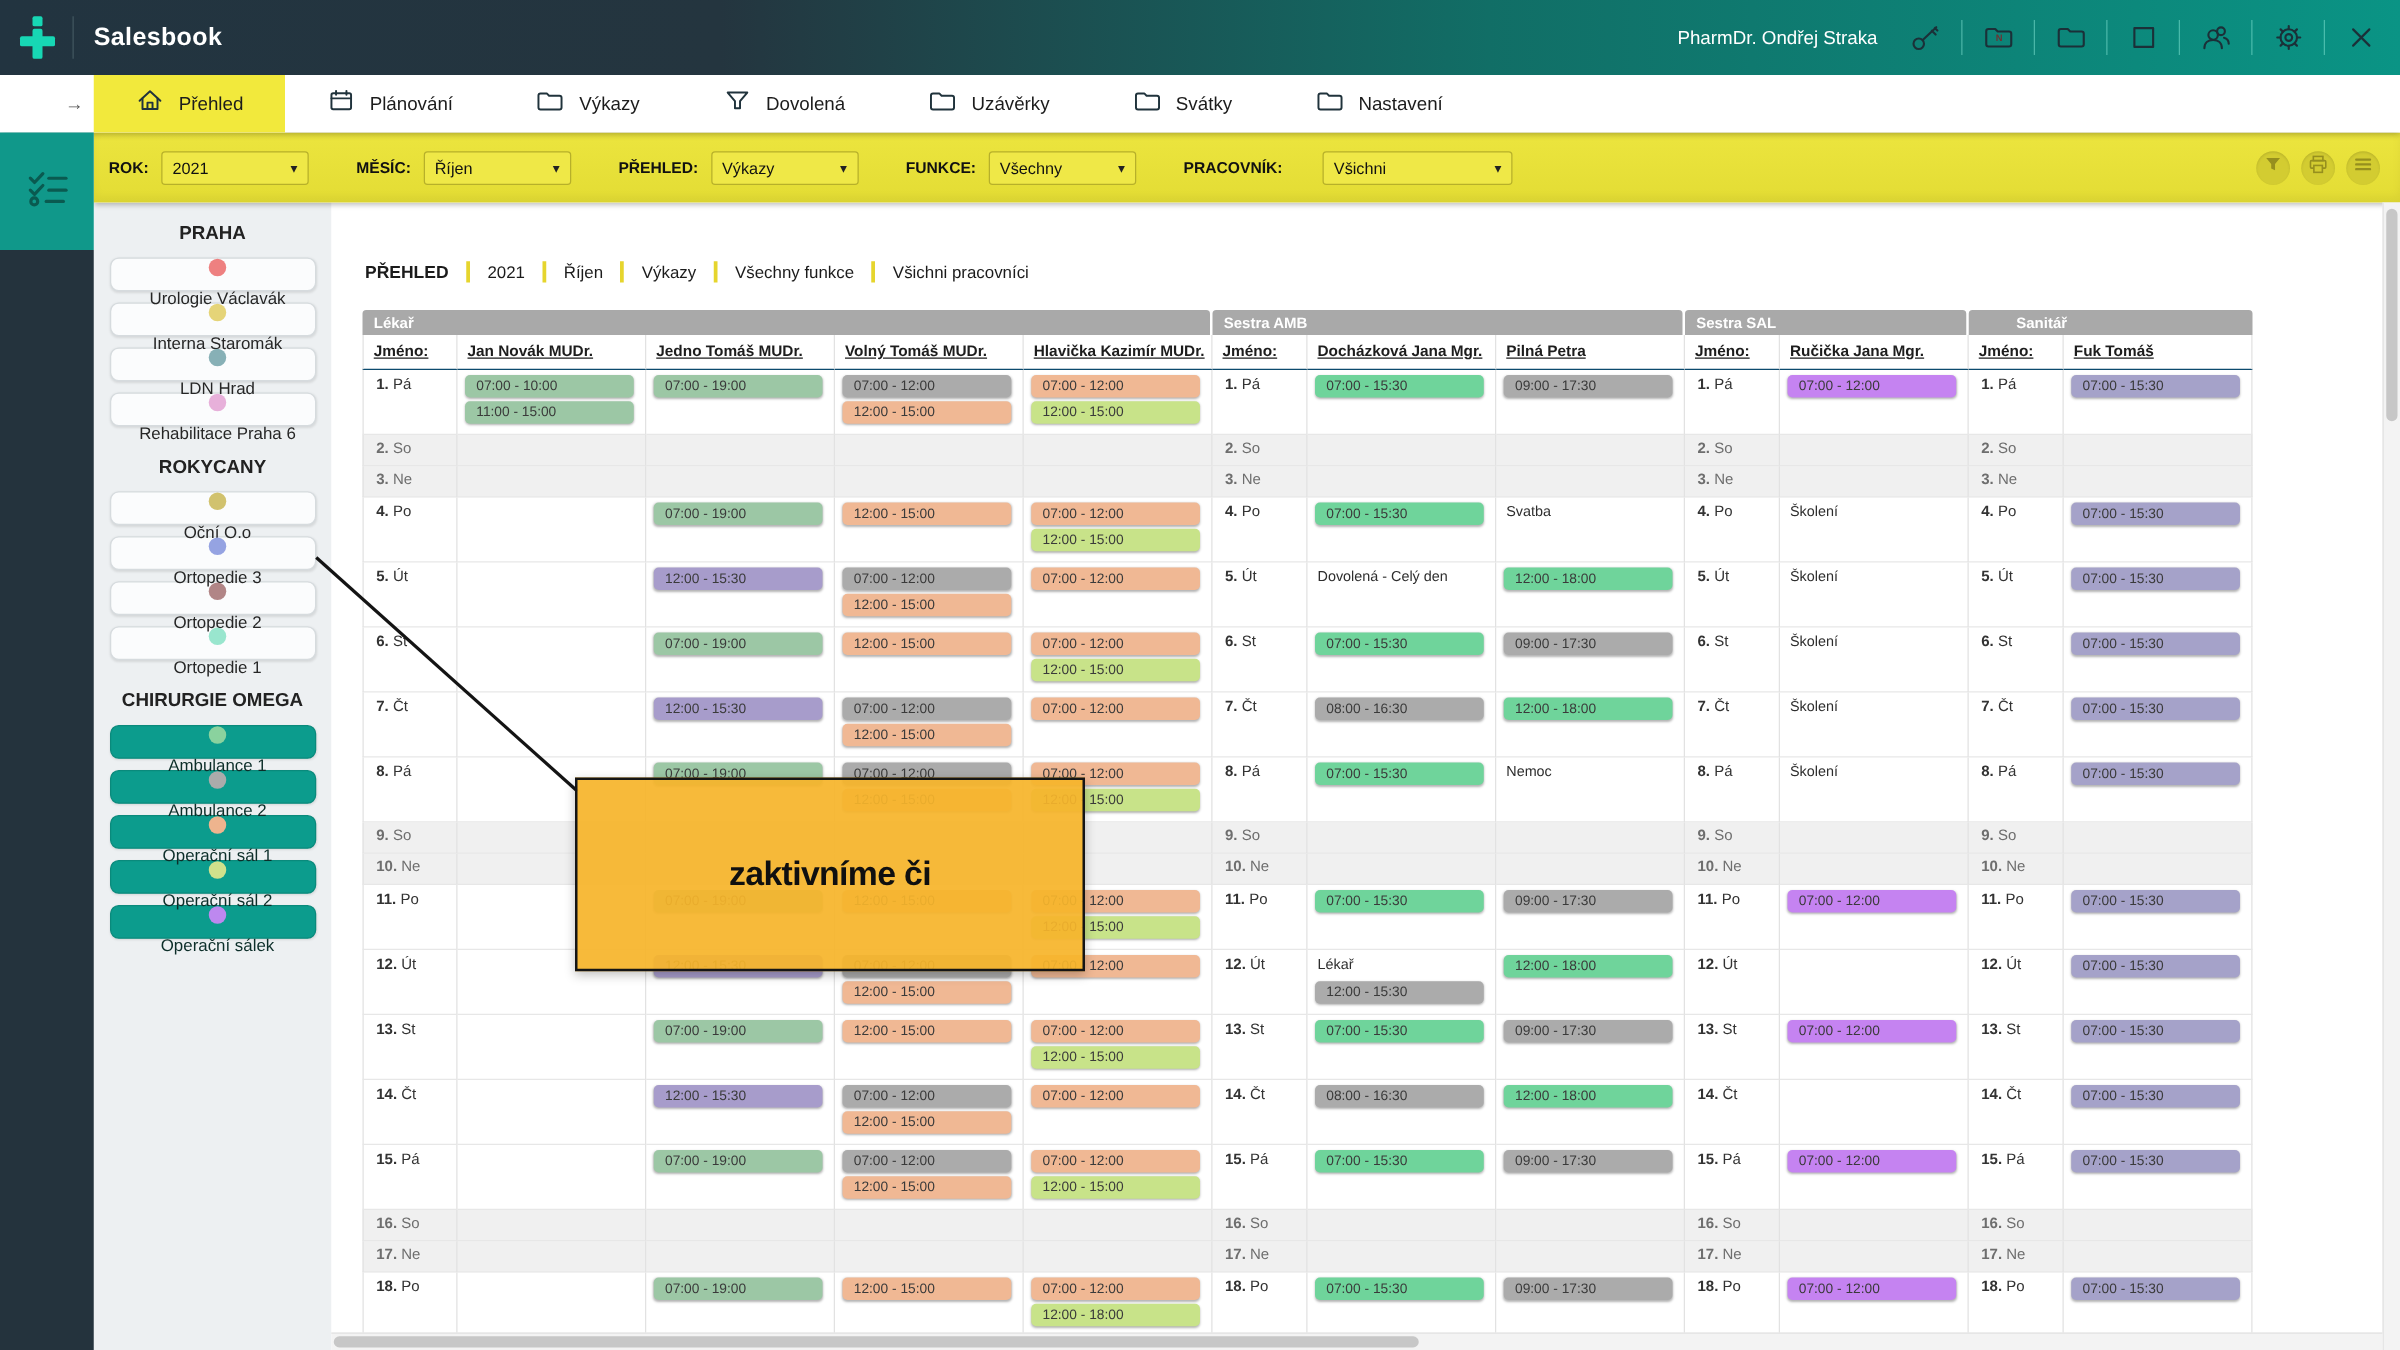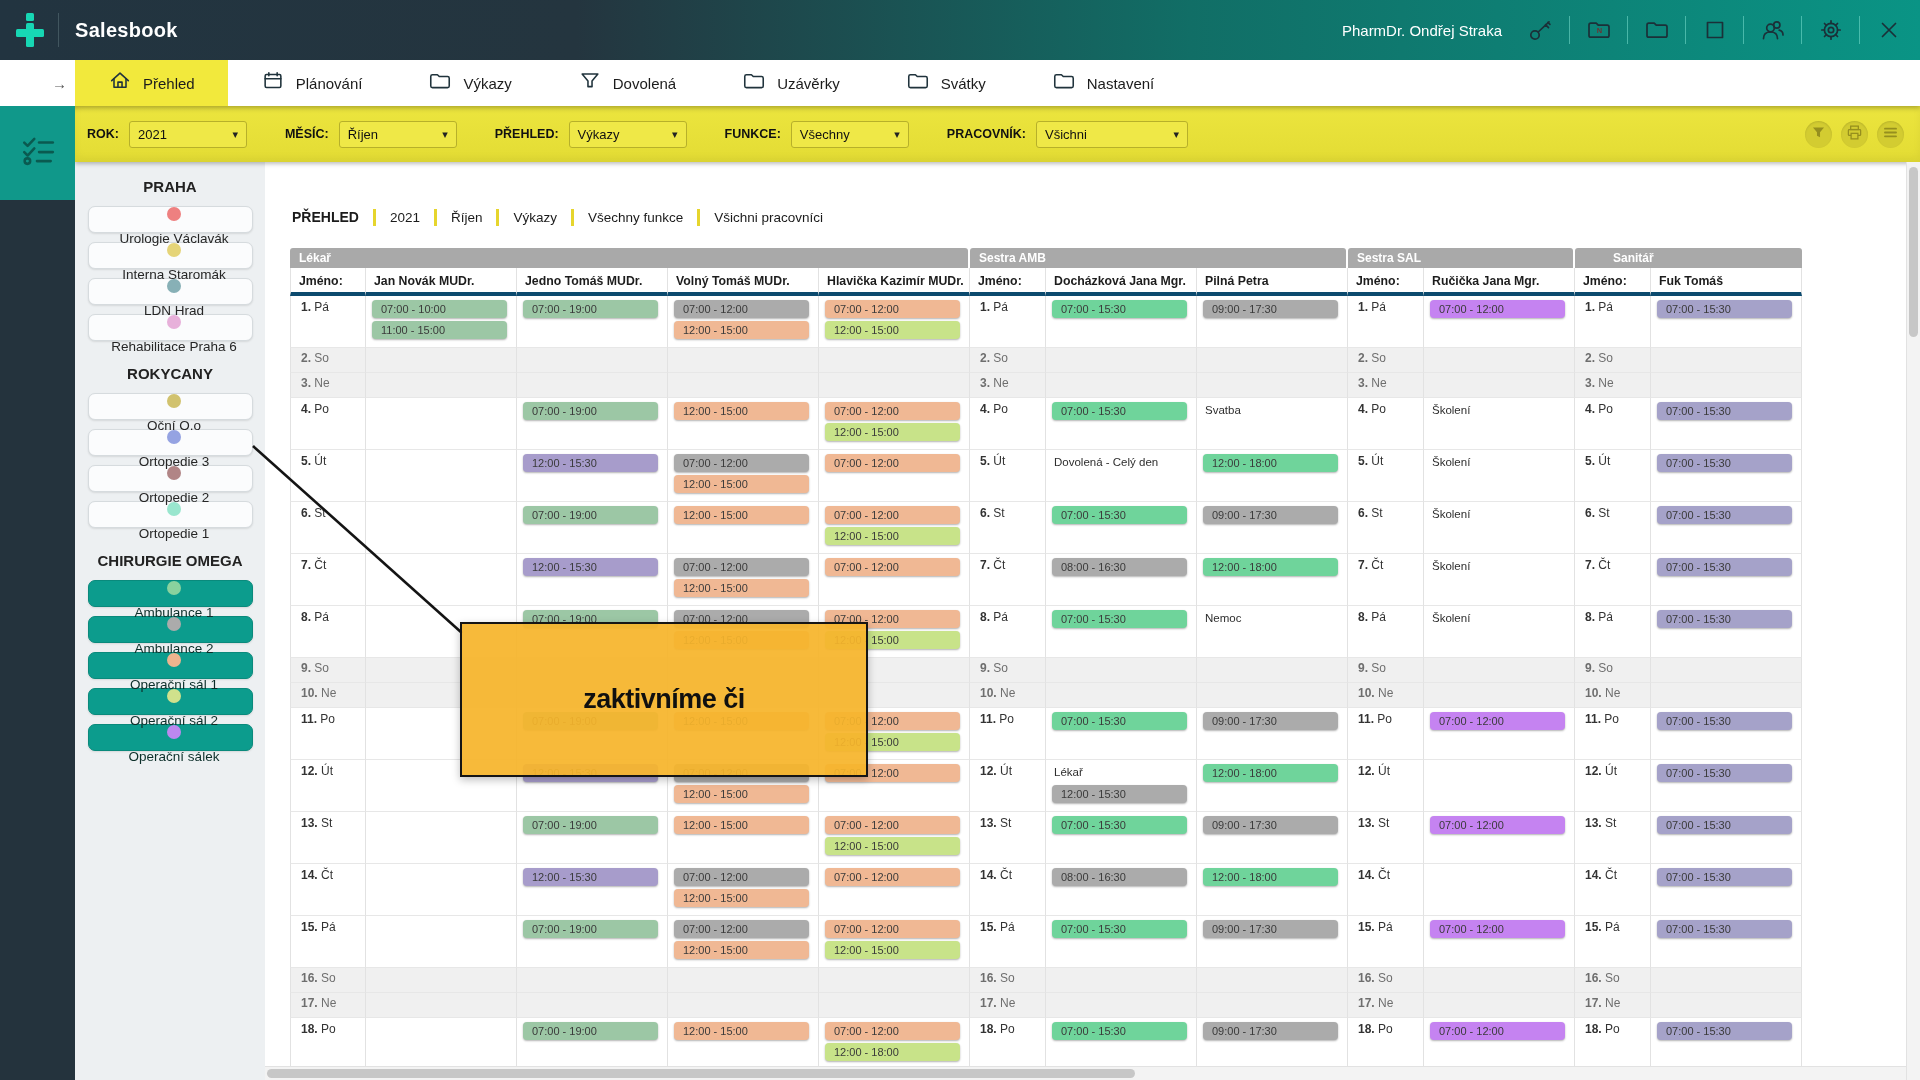--- a/index.html
+++ b/index.html
@@ -31,21 +31,21 @@
 
   
   .filterbar{position:absolute;left:75px;top:106px;width:1845px;height:56px;
     background:linear-gradient(#ece53e,#e3dc34);z-index:24;display:flex;align-items:center;
     box-shadow:0 2px 4px rgba(0,0,0,.25), inset 0 -4px 8px rgba(0,0,0,.05);}
   .ffields{display:flex;align-items:center;gap:38px;padding-left:12px;}
   .ffield{display:flex;align-items:center;gap:10px;}
   .flabel{font-size:12.5px;font-weight:bold;color:#111;}
   .fselect{width:118px;height:27px;background:#efe847;border:1px solid #b7b02a;border-radius:3px;
     display:flex;align-items:center;justify-content:space-between;padding:0 8px;cursor:pointer;}
-  .ffield:last-child .fselect{width:152px;}
+  .ffield:last-child .fselect{width:152px;margin-left:22px;}
   .fvalue{font-size:13px;color:#111;}
   .fcaret{font-size:11px;color:#222;}
   .factions{margin-left:auto;display:flex;gap:9px;padding-right:16px;}
   .fcircle{width:27px;height:27px;border-radius:50%;background:#d3cc31;display:flex;
     align-items:center;justify-content:center;cursor:pointer;box-shadow:inset 0 1px 2px rgba(0,0,0,.12);}
 
   
   .strip-teal{position:absolute;left:0;top:106px;width:75px;height:94px;background:#10988a;z-index:26;
     display:flex;justify-content:center;padding-top:28px;}
   .strip-navy{position:absolute;left:0;top:200px;width:75px;height:880px;background:#24333d;z-index:26;}
@@ -73,21 +73,21 @@
   
   .sched{position:absolute;left:290px;top:248px;z-index:3;}
   .bars{display:flex;gap:2px;}
   .gbar{height:20px;background:#a9a9a9;color:#fff;font-size:12px;font-weight:bold;
     line-height:20px;padding-left:9px;border-radius:3px 3px 0 0;}
   .trow{display:flex;}
   .cell{border-right:1px solid #e2e2e2;border-bottom:1px solid #e7e7e7;position:relative;overflow:hidden;}
   .trow .cell:first-child{border-left:1px solid #e2e2e2;}
   .dcell{width:76px;font-size:12px;color:#333;padding:4px 0 0 10px;white-space:nowrap;}
   .ecell{width:151px;}
-  .nrow .cell{border-bottom:4px solid #0c4a6e;}
+  .nrow .cell{border-bottom:1px solid #0c4a6e;text-decoration:underline;}
   .ncell{font-weight:bold;font-size:12.3px;color:#1d1d1d;padding:6px 3px 0 8px;white-space:nowrap;}
   .trow.day{height:52px;background:#fff;}
   .trow.we{height:25px;background:#f0f0f0;}
   .trow.we .dcell{color:#6e6e6e;padding-top:3px;}
   .nrow{height:28px;background:#fff;}
   .pill{height:18px;border-radius:4px;margin:3px 9px 0 6px;font-size:11px;line-height:18px;
     padding-left:9px;color:#3a3a3a;box-shadow:0 1px 2px rgba(0,0,0,.30);white-space:nowrap;cursor:pointer;}
   .cell .pill:first-child{margin-top:4px;}
   .note{font-size:11.5px;color:#2e2e2e;margin:6px 0 0 8px;height:16px;white-space:nowrap;}
 

